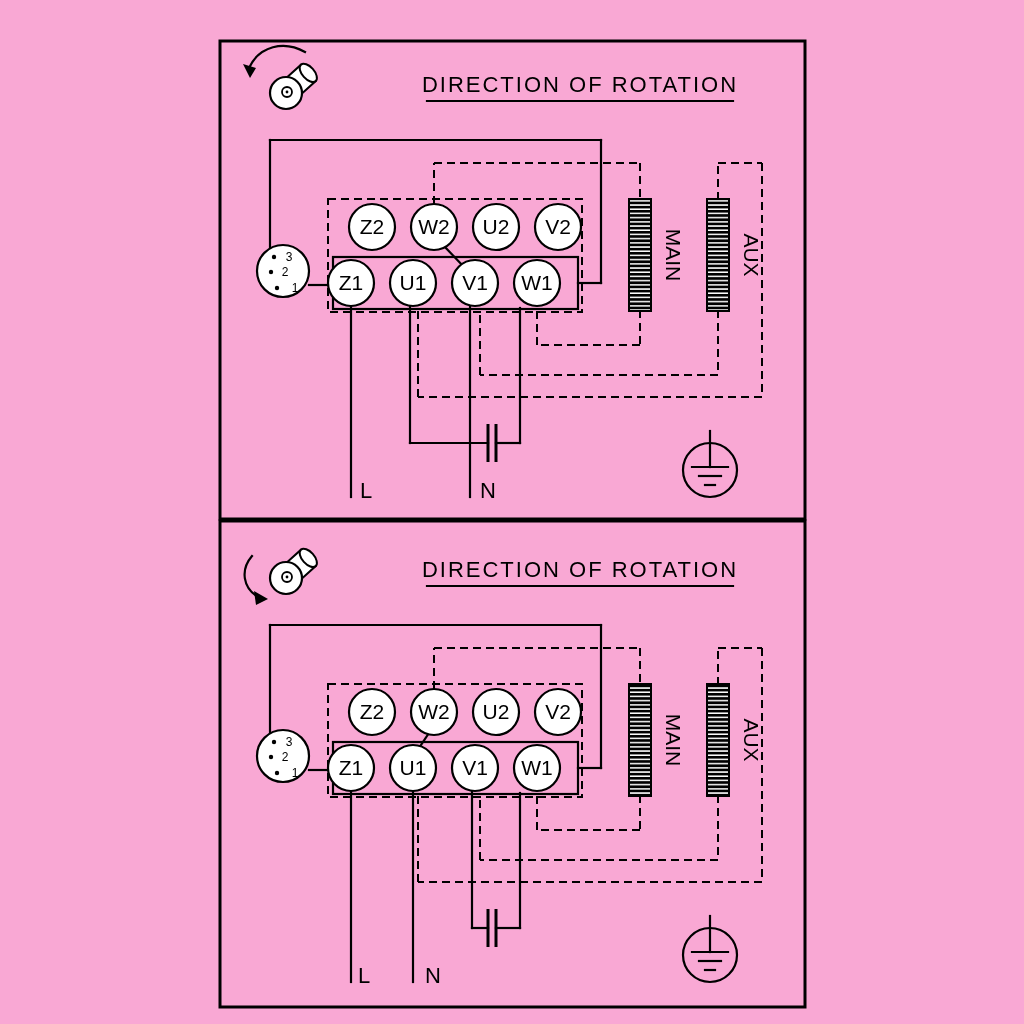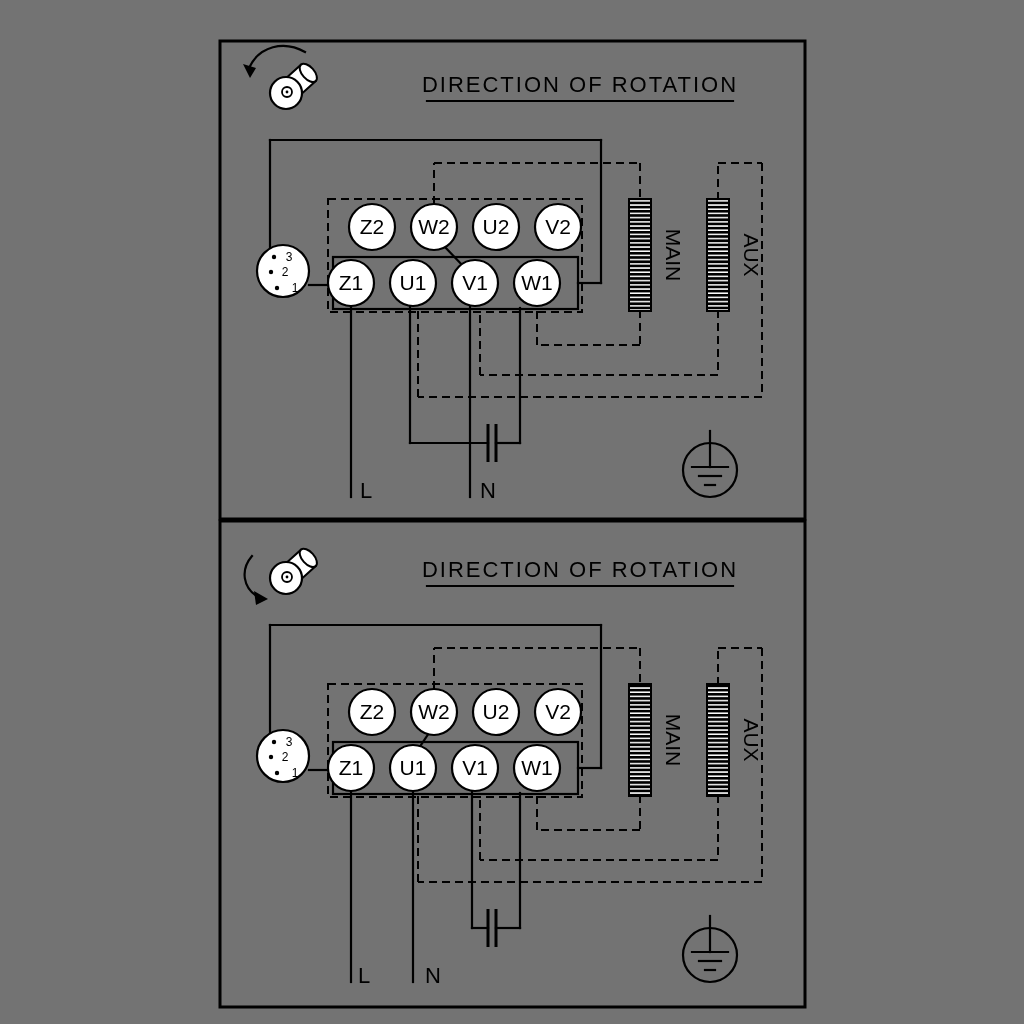--- a/index.html
+++ b/index.html
@@ -1,16 +1,16 @@
 <!DOCTYPE html>
 <html><head>
 <meta charset="utf-8">
 <style>
   html,body{margin:0;padding:0;background:#fff;}
-  .stage{width:1024px;height:1024px;background:#737373;position:relative;overflow:hidden;}
+  .stage{width:1024px;height:1024px;background:#f9a8d4;position:relative;overflow:hidden;}
   svg{display:block;}
   svg text{fill:#000;}
   .w{stroke:#000;stroke-width:2.2;fill:none;stroke-linecap:square;}
   .d{stroke:#000;stroke-width:2;fill:none;stroke-dasharray:8 5;}
   .box{stroke:#000;stroke-width:2.2;fill:none;}
   .boxd{stroke:#000;stroke-width:2;fill:none;stroke-dasharray:8 5;}
   .term{stroke:#000;stroke-width:2.2;fill:#fff;}
   .border{stroke:#000;stroke-width:3;fill:none;}
   .plate{stroke:#000;stroke-width:3;fill:none;}
   .title{font:22px "Liberation Sans",sans-serif;letter-spacing:2px;text-anchor:middle;}

